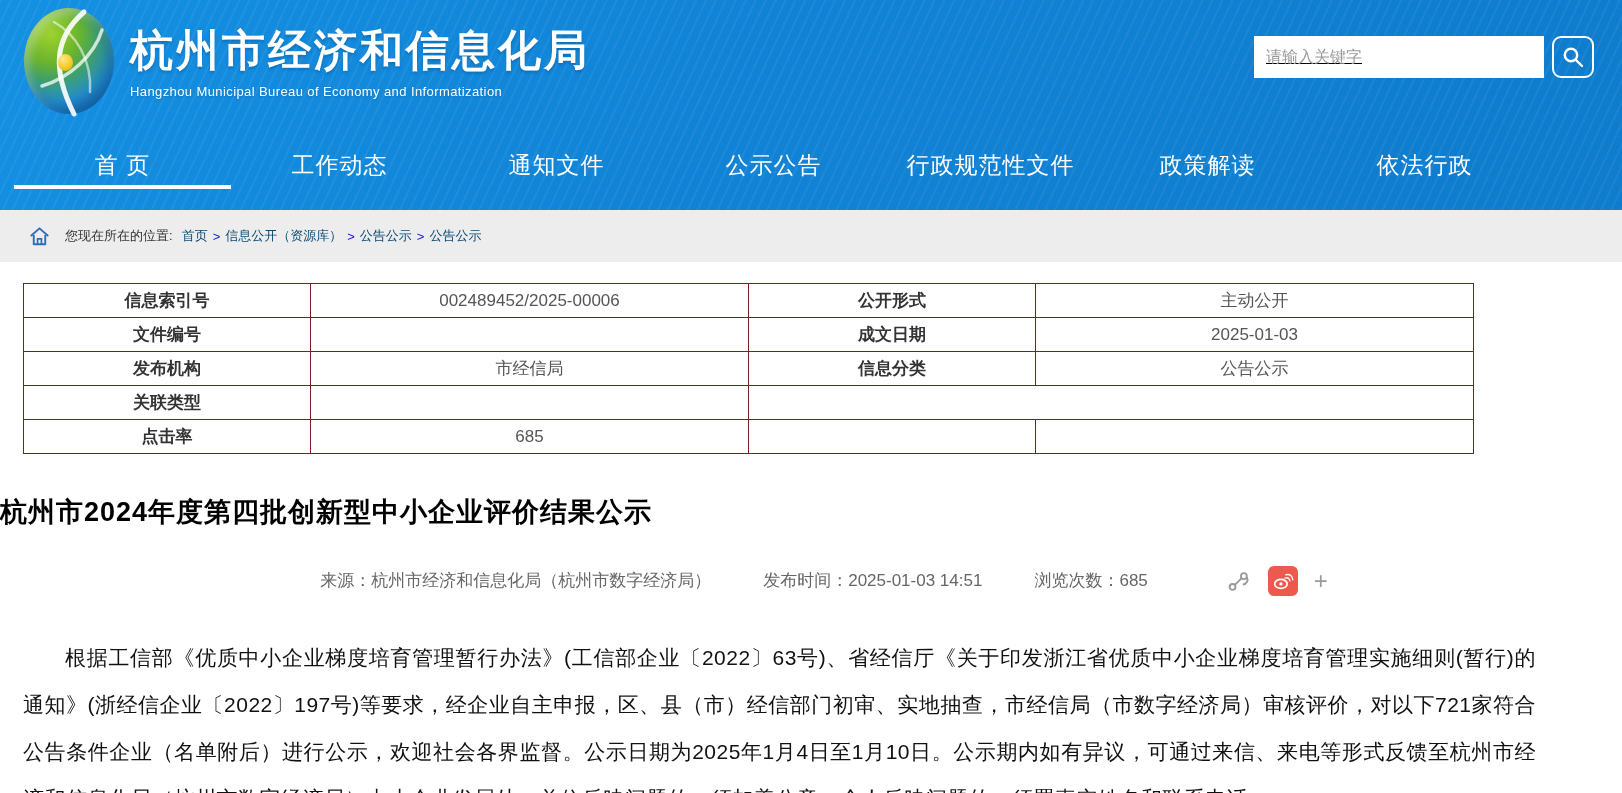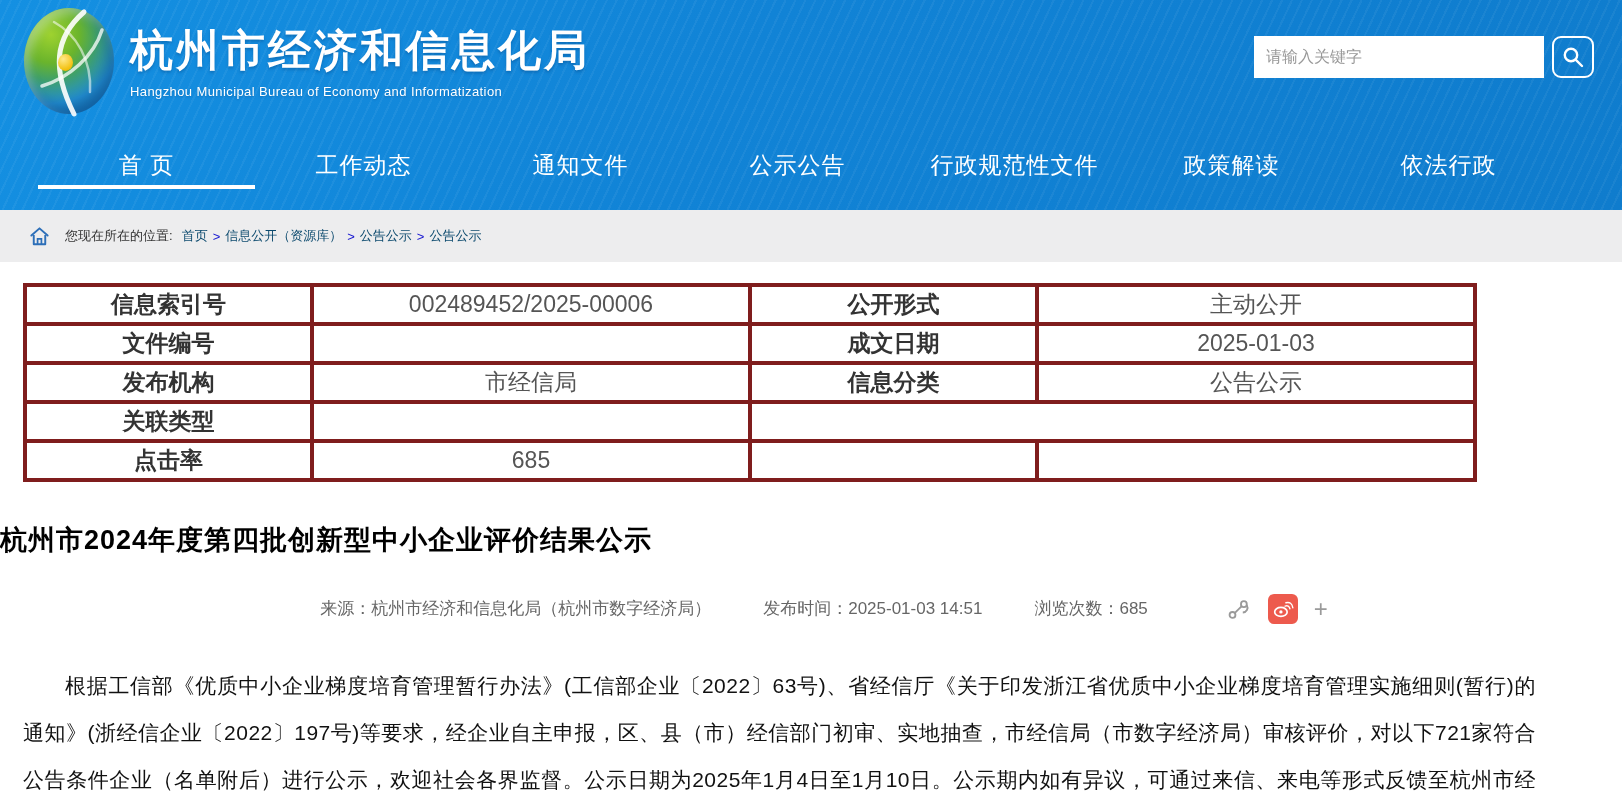--- a/index.html
+++ b/index.html
@@ -26,52 +26,52 @@
     overflow:hidden;
   }
   .logo svg { position:absolute; left:0; top:2px; }
   .logo .dot { position:absolute; left:34px; top:48px; width:15px; height:17px; border-radius:50%;
     background:radial-gradient(circle at 35% 30%,#ffe98a,#f2c00e 70%,#d89c00); }
 
   .titles { margin-left:14px; color:#fff; }
   .site-title { font-size:43px; font-weight:bold; letter-spacing:3px; text-shadow:0 2px 3px rgba(0,60,120,.35); }
   .site-subtitle { font-size:13px; margin-top:4px; letter-spacing:.4px; text-shadow:0 1px 2px rgba(0,60,120,.3); }
 
-  .search { position:absolute; right:28px; top:36px; display:flex; align-items:flex-end; }
+  .search { position:absolute; right:28px; top:36px; display:flex; align-items:flex-end;text-decoration:underline; }
   .search input {
     width:290px; height:42px; border:none; outline:none; background:#fff;
     font-size:16px; padding:0 12px; color:#333; font-family:inherit;
   }
   .search input::placeholder { color:#999; }
   .search .btn {
     width:42px; height:42px; margin-left:8px; background:transparent;
     border:2.5px solid #fff; border-radius:9px; display:flex; align-items:center; justify-content:center; cursor:pointer;
   }
 
   
-  .nav { height:90px; display:flex; padding-left:38px; position:relative; }
+  .nav { height:90px; display:flex; padding-left:14px; position:relative; }
   .nav-item {
     width:217px; height:90px; display:flex; align-items:center; justify-content:center;
     color:#fff; font-size:23px; cursor:pointer; position:relative; letter-spacing:1px;
   }
   .nav-item.active::after {
     content:""; position:absolute; left:0; right:0; bottom:21px; height:4px; background:#fff;
   }
 
   
   .crumbbar { height:52px; background:#ededee; display:flex; align-items:center; padding-left:28px; font-size:13px; }
   .crumbbar .home { margin-right:14px; display:flex; }
   .crumb-prefix { color:#333; margin-right:6px; }
   .crumb-link { color:#0c4a6e; text-decoration:none; cursor:pointer; margin:8px 3px; }
   .crumb-sep { color:#1414d0; margin:0 2px; }
 
   
   .content { padding:21px 0 0 0; }
   table.info { border-collapse:collapse; margin-left:23px; width:1450px; table-layout:fixed; }
-  table.info td { border:4px solid #7f1d1d; height:34px; font-size:23px; text-align:center; padding:2px 6px; background:#fff; }
+  table.info td { border:1px solid #7f1d1d; height:34px; font-size:17px; text-align:center; padding:2px 6px; background:#fff; }
   table.info td.lbl { font-weight:bold; color:#333; }
   table.info td.val { color:#555; }
 
   
   .article-title { font-size:27px; font-weight:bold; color:#000; margin-top:40px; letter-spacing:1px; }
   .meta { display:flex; align-items:center; justify-content:center; margin-top:23px; font-size:17px; color:#666; }
   .meta .grp { margin:16px 26px; white-space:nowrap; }
   .meta .icons { display:flex; align-items:center; margin-left:52px; }
   .meta .share-ic { display:flex; cursor:pointer; }
   .meta .weibo { width:30px; height:30px; border-radius:6px; background:#ed5a4d; display:flex; align-items:center; justify-content:center; margin-left:16px; cursor:pointer; }

